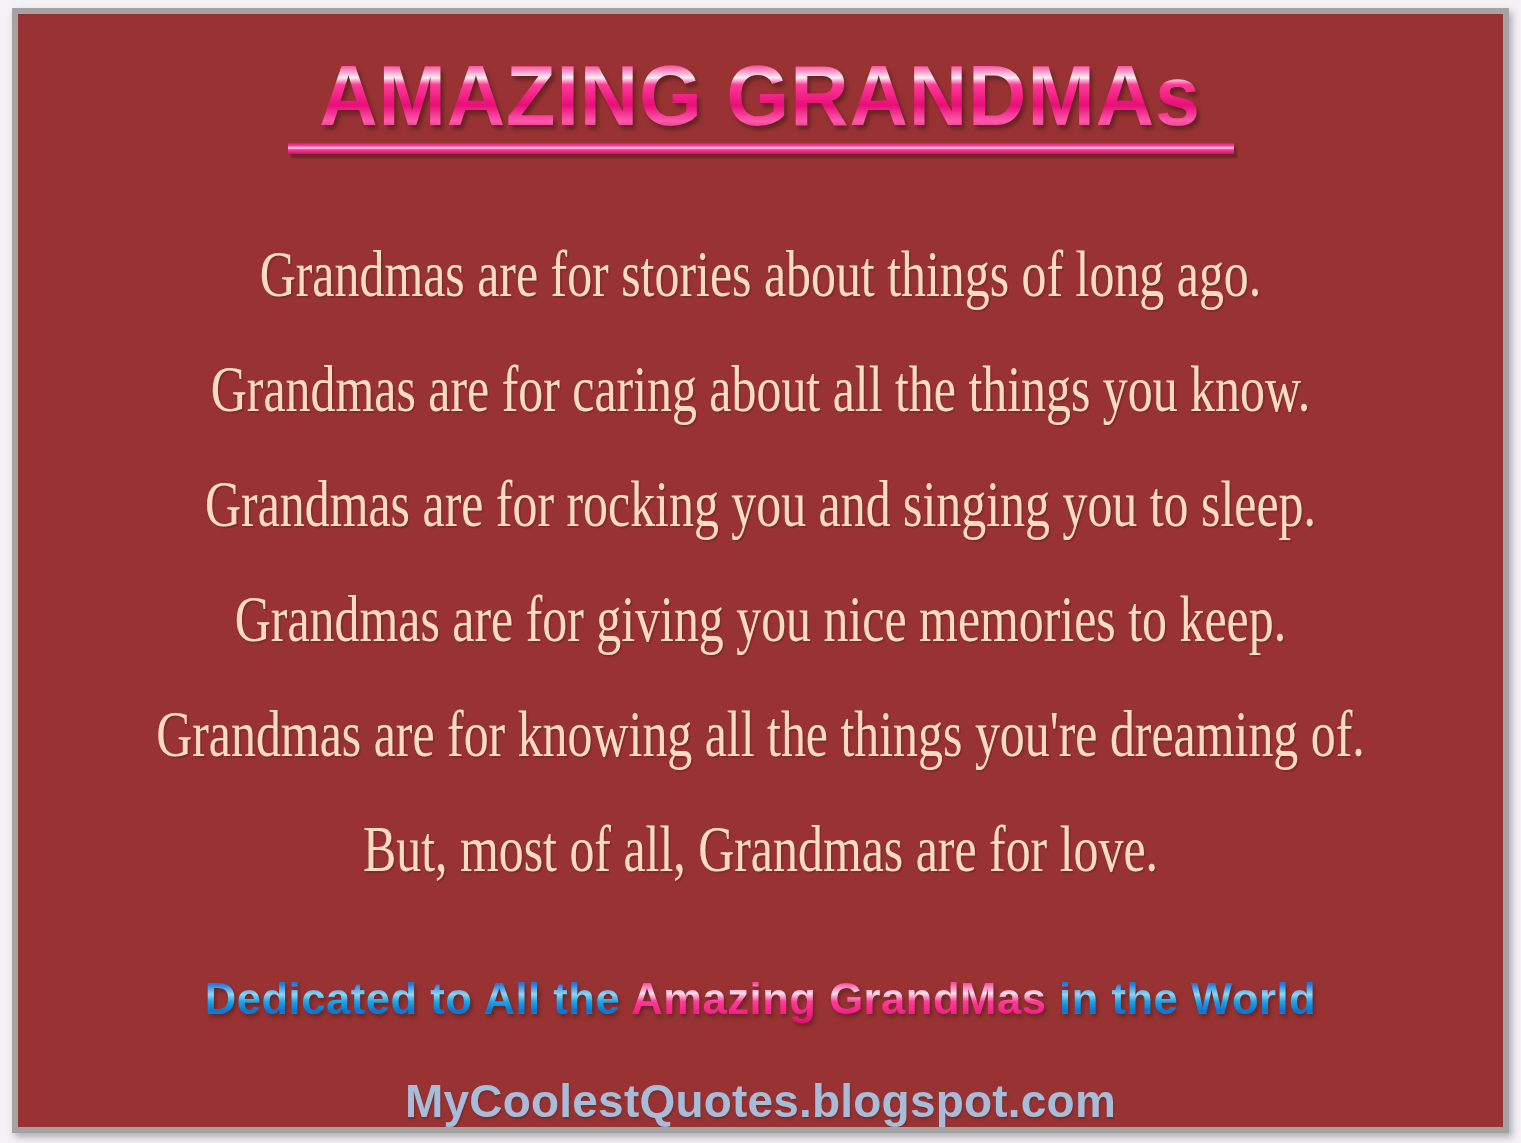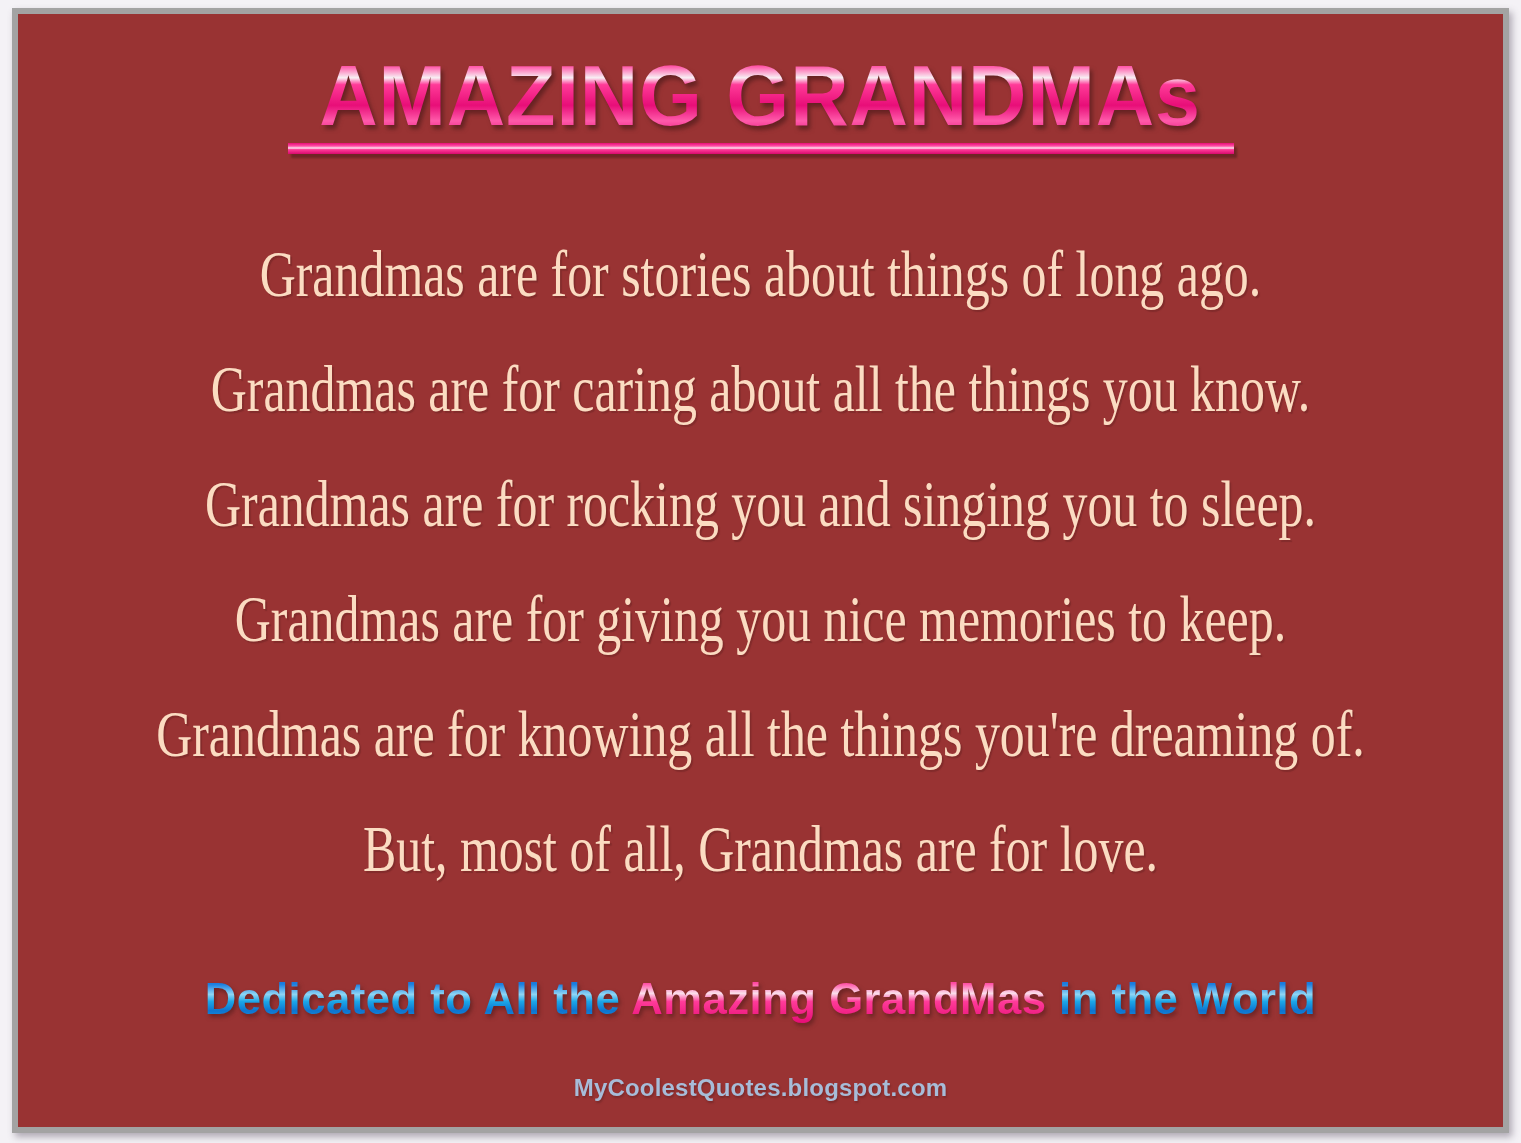--- a/index.html
+++ b/index.html
@@ -137,21 +137,21 @@
 
   
   .site-url {
     position: absolute;
     left: 0;
     top: 1060px;
     width: 100%;
     text-align: center;
     font-family: "Liberation Sans", sans-serif;
     font-weight: bold;
-    font-size: 24px;
+    font-size: 46px;
     letter-spacing: 0.2px;
     color: #a7bcd8;
     text-shadow: 1px 2px 2px rgba(70,25,25,0.35);
     white-space: nowrap;
   }
 </style>
 </head>
 <body>
 
 <div class="quote-card">

